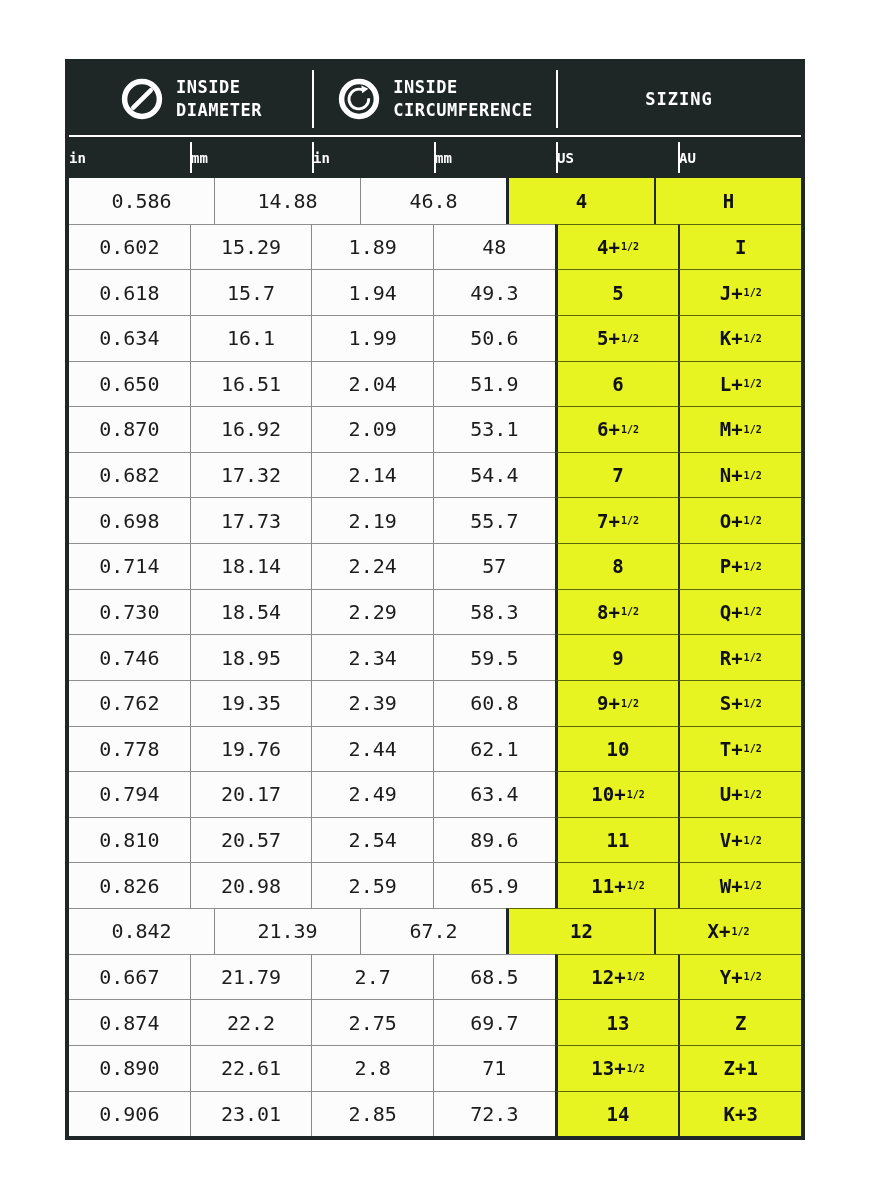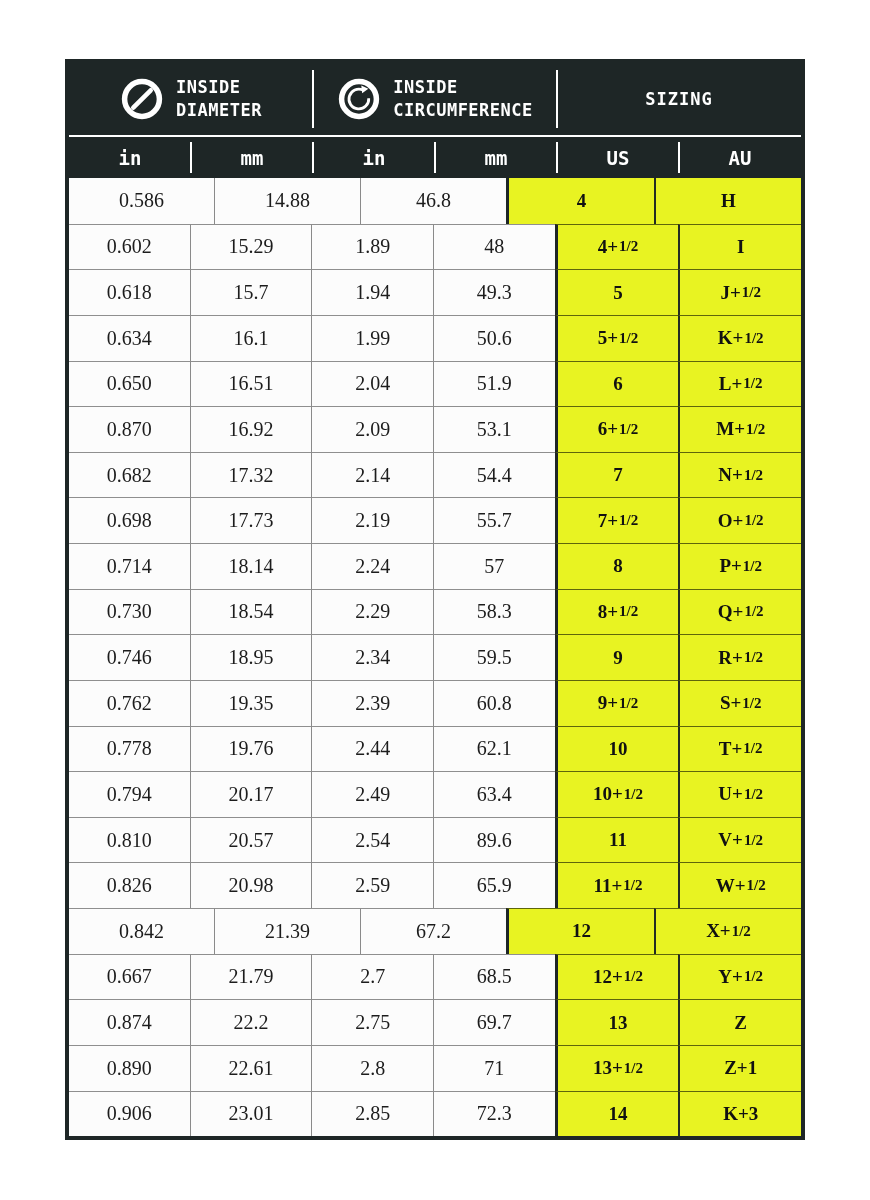--- a/index.html
+++ b/index.html
@@ -77,42 +77,40 @@
     background: #ffffff;
   }
   .subhead {
     position: relative;
     height: 41px;
     display: flex;
     align-items: center;
   }
   .subhead-cell {
     flex: 1 1 0;
-    text-align: center;
     font-weight: bold;
-    font-size: 19px;
+    font-size: 14px;
   }
   .sdivider {
     position: absolute;
     top: 5px;
     width: 2px;
     height: 31px;
     background: #ffffff;
   }
   .sdivider.s1 { left: 121px; }
   .sdivider.s2 { left: 243px; }
   .sdivider.s3 { left: 365px; }
   .sdivider.s4 { left: 487px; }
   .sdivider.s5 { left: 609px; }
   
   .body {
     flex: 1 1 auto;
     display: flex;
     flex-direction: column;
-    font-family: Liberation Serif, serif;
   }
   .row {
     flex: 1 1 0;
     display: flex;
   }
   .cell {
     flex: 1 1 0;
     box-sizing: border-box;
     display: flex;
     align-items: center;
@@ -126,21 +124,21 @@
   .cell.c5 { border-left: 2px solid #232b23; }
   .cell.yellow {
     background: #e8f322;
     font-weight: bold;
     font-size: 19px;
     color: #111111;
   }
   .row + .row .cell.white  { border-top: 1px solid #8f8f8f; }
   .row + .row .cell.yellow { border-top: 1px solid rgba(20, 25, 0, 0.65); }
   .frac {
-    font-size: 15px;
+    font-size: 10px;
     font-weight: 600;
     margin-left: 1px;
   }
 </style>
 </head>
 <body>
 
 <div class="page">
   <div class="sizing-table">
 

